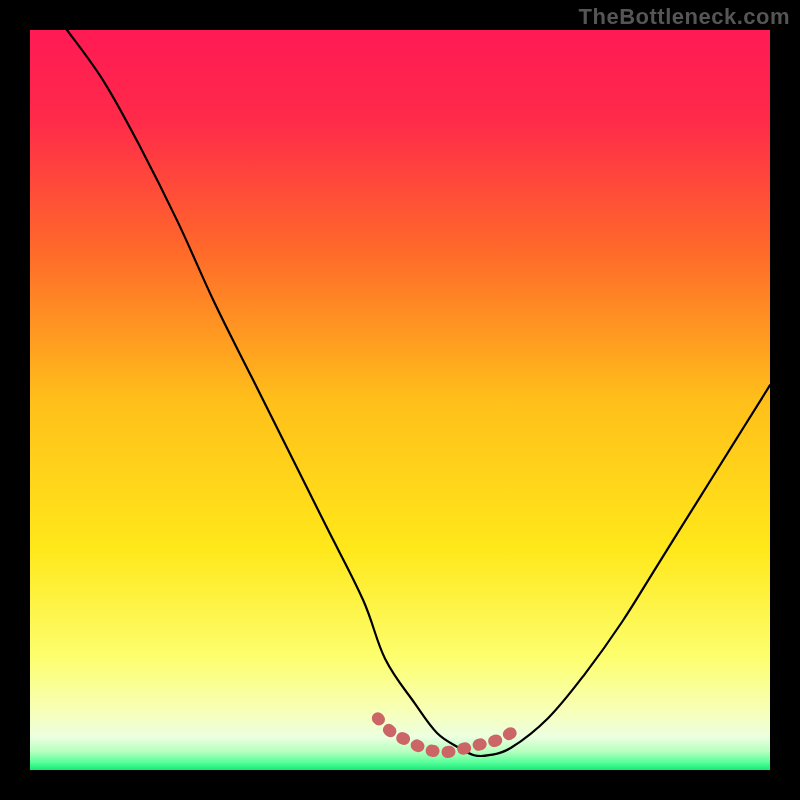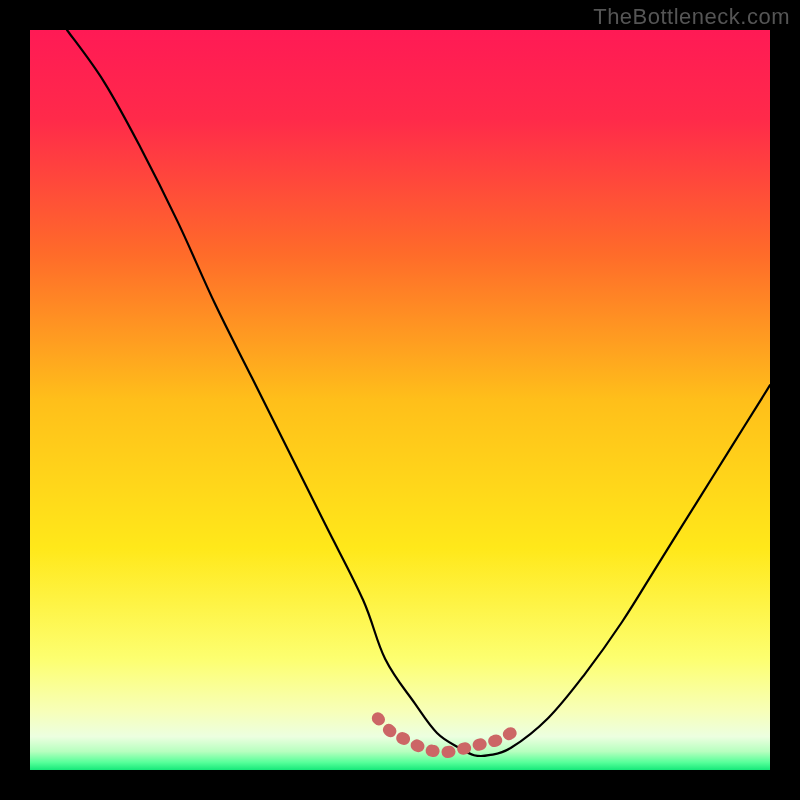--- a/index.html
+++ b/index.html
@@ -16,21 +16,21 @@
     width: 800px;
     height: 800px;
     background: #000;
   }
   .watermark {
     position: absolute;
     top: 4px;
     right: 10px;
     color: #555;
     font-size: 22px;
-    font-weight: 400;
+    font-weight: 700;
     letter-spacing: 0.5px;
     user-select: none;
   }
   .plot-area {
     position: absolute;
     left: 30px;
     top: 30px;
     width: 740px;
     height: 740px;
     overflow: hidden;

